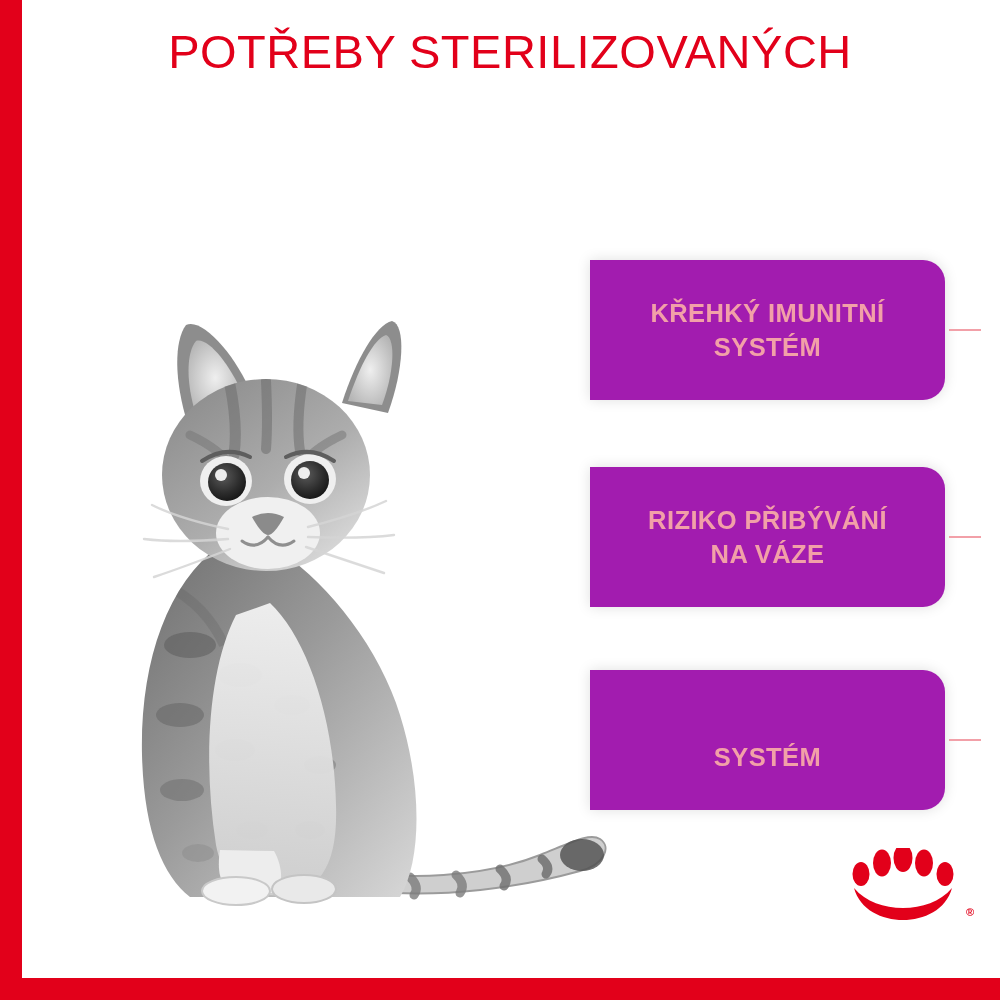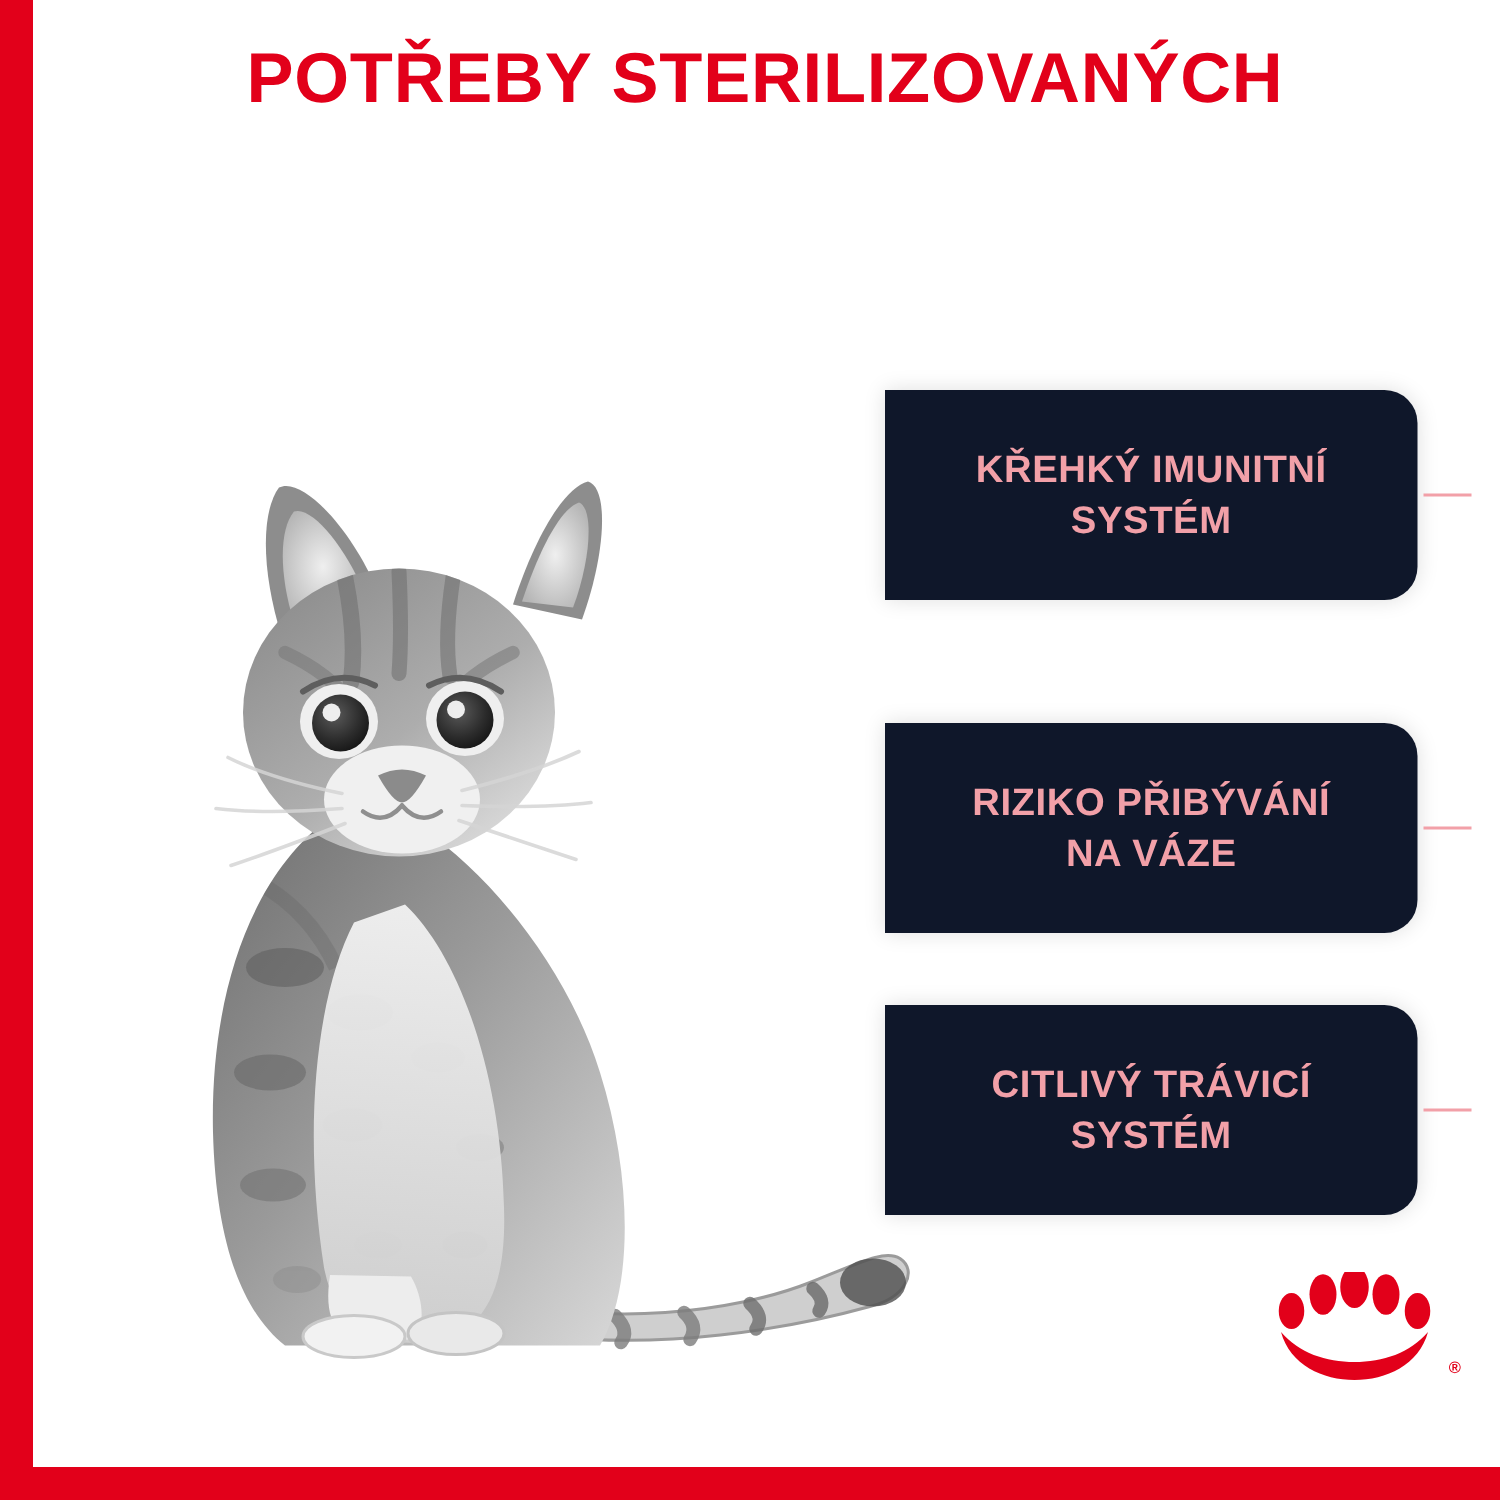--- a/index.html
+++ b/index.html
@@ -26,21 +26,21 @@
   }
 
   
   .headline {
     position: absolute;
     left: 60px;
     top: 22px;
     width: 900px;
     text-align: center;
     color: #e2001a;
-    font-weight: bold;
+    font-weight: normal;
     font-size: 47px;
     line-height: 1.26;
     letter-spacing: 0.5px;
     text-transform: uppercase;
   }
 
   
   .cat-wrap {
     position: absolute;
     left: 70px;
@@ -56,21 +56,21 @@
     left: 590px;
     top: 260px;
     width: 395px;
     height: 570px;
   }
   .callout {
     position: absolute;
     left: 0;
     width: 355px;
     height: 140px;
-    background: #0f172a;
+    background: #a21caf;
     border-radius: 0 22px 22px 0;
     box-shadow: 0 0 14px rgba(0,0,0,0.13);
     display: flex;
     align-items: center;
     justify-content: center;
     box-sizing: border-box;
     padding: 0 26px;
   }
   .callout .label {
     color: #f2a0a8;
@@ -83,21 +83,21 @@
   }
   .callout .dash {
     position: absolute;
     right: -36px;
     top: 69px;
     width: 32px;
     height: 2px;
     background: #f2a0a8;
   }
   .c1 { top: 0; }
-  .c2 { top: 222px; align-items: center; }
+  .c2 { top: 207px; align-items: center; }
   .c3 { top: 410px; }
 
   
   .logo {
     position: absolute;
     right: 38px;
     bottom: 78px;
     width: 118px;
     height: 74px;
   }
@@ -246,21 +246,21 @@
   <div class="callout c2">
     <div class="label">
       <span>RIZIKO PŘIBÝVÁNÍ</span><br>
       <span>NA VÁZE</span>
     </div>
     <span class="dash"></span>
   </div>
 
   <div class="callout c3">
     <div class="label">
-      <span>CITLIVÝ TRÁVICÍ</span><br>
+      <br>
       <span>SYSTÉM</span>
     </div>
     <span class="dash"></span>
   </div>
 
 </div>
 
 <div class="logo">
   <svg width="118" height="74" viewBox="0 0 118 74" xmlns="http://www.w3.org/2000/svg" aria-hidden="true">
     <g fill="#e2001a">

